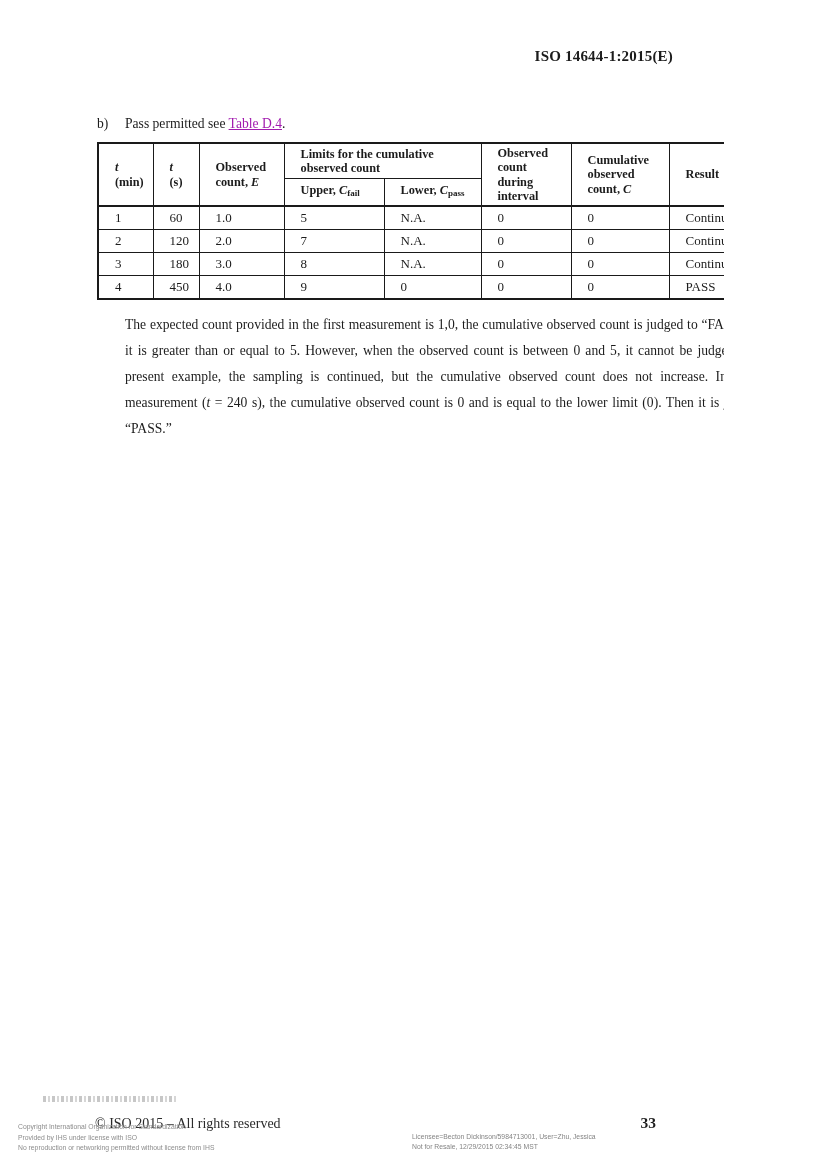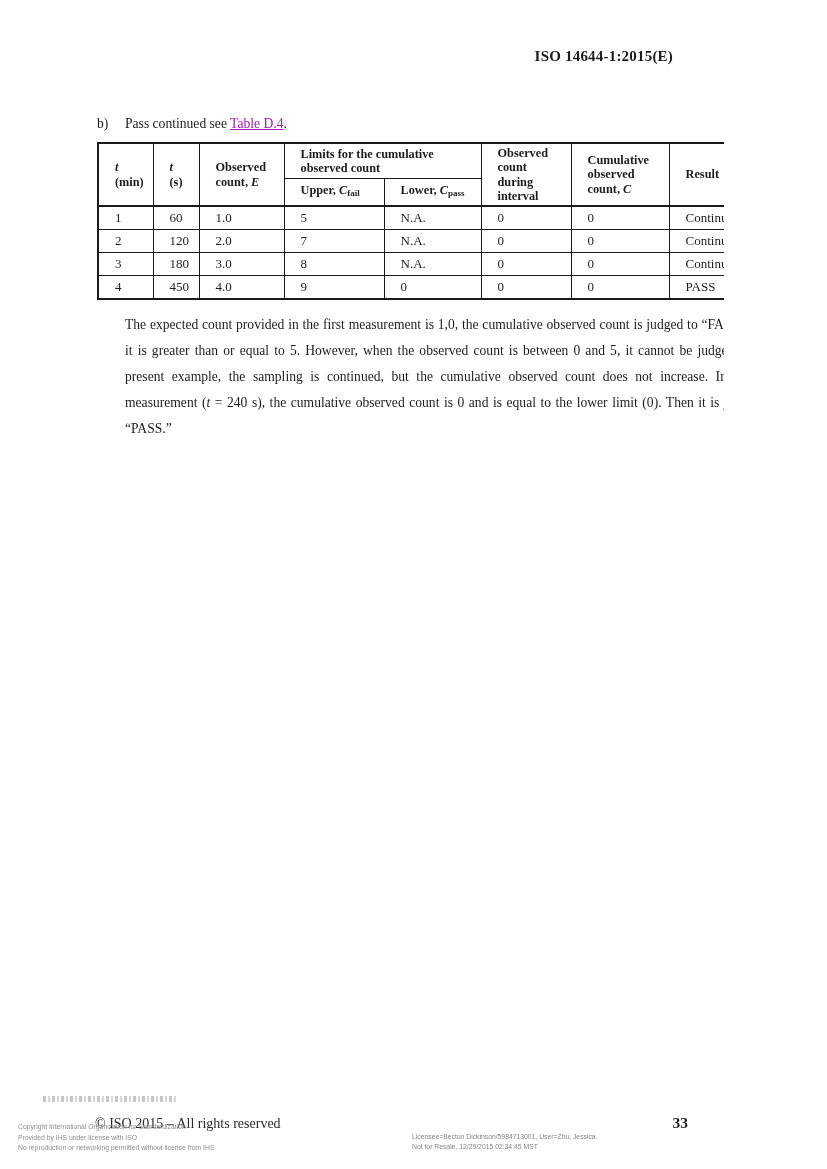--- a/index.html
+++ b/index.html
@@ -64,36 +64,36 @@
   }
   .smallprint{
     position:absolute;
     font-family:"Liberation Sans","DejaVu Sans",sans-serif;
     font-size:6.8px;line-height:10.6px;color:#8c8c8c;
     white-space:nowrap;
   }
   .smallprint.copyright-block{left:18px;top:1122px;}
   .smallprint.license-block{left:412px;top:1132px;line-height:9.5px;color:#848484;}
   .page-number{
-    position:absolute;top:1114px;right:36px;
+    position:absolute;top:1114px;right:68px;
     font-size:15.5px;font-weight:bold;
   }
 </style>
 </head>
 <body>
 
 <div class="page">
 
   <div class="doc-header">ISO 14644-1:2015(E)</div>
 
   <div class="content">
 
     <div class="list-item">
       <span class="list-marker">b)</span>
-      <span><span>Pass continued see </span><a class="link">Table D.4</a><span>.</span></span>
+      <span><span>Pass permitted see </span><a class="link">Table D.4</a><span>.</span></span>
     </div>
 
 
     <table class="dtable">
       <colgroup>
         <col style="width:55px">
           <col style="width:46px">
           <col style="width:85px">
         <col style="width:100px">
           <col style="width:97px">

